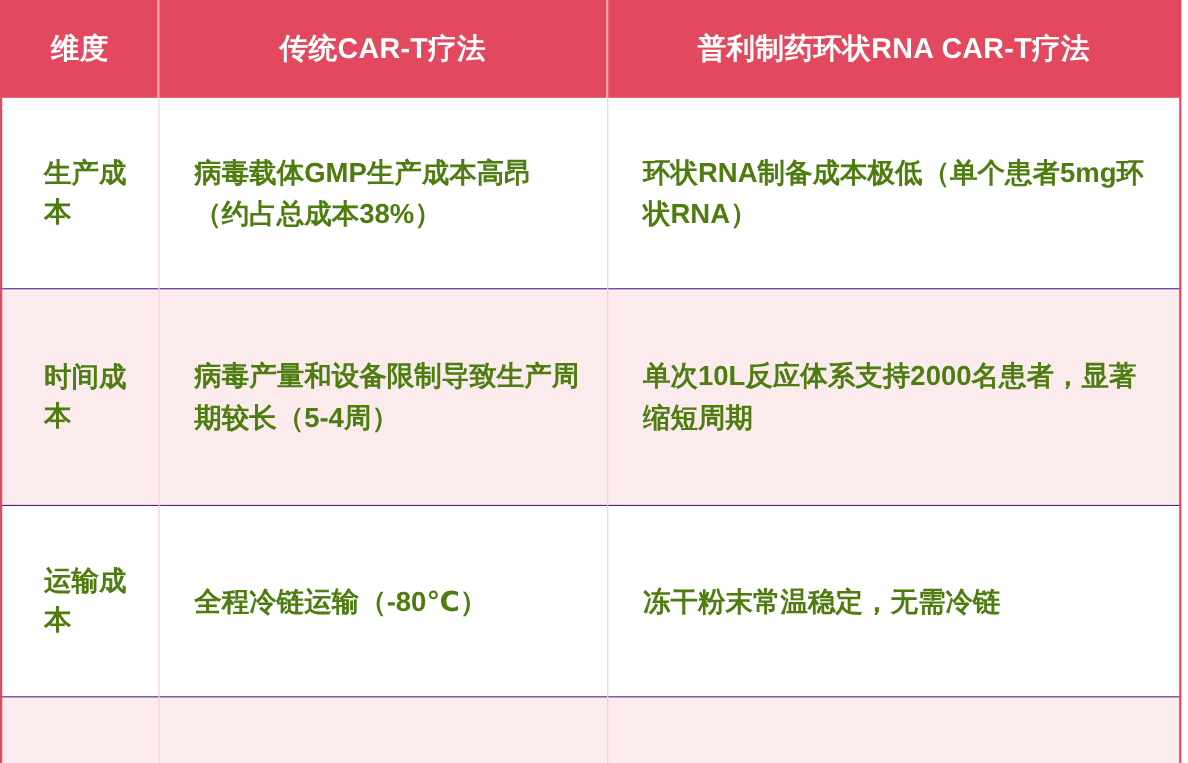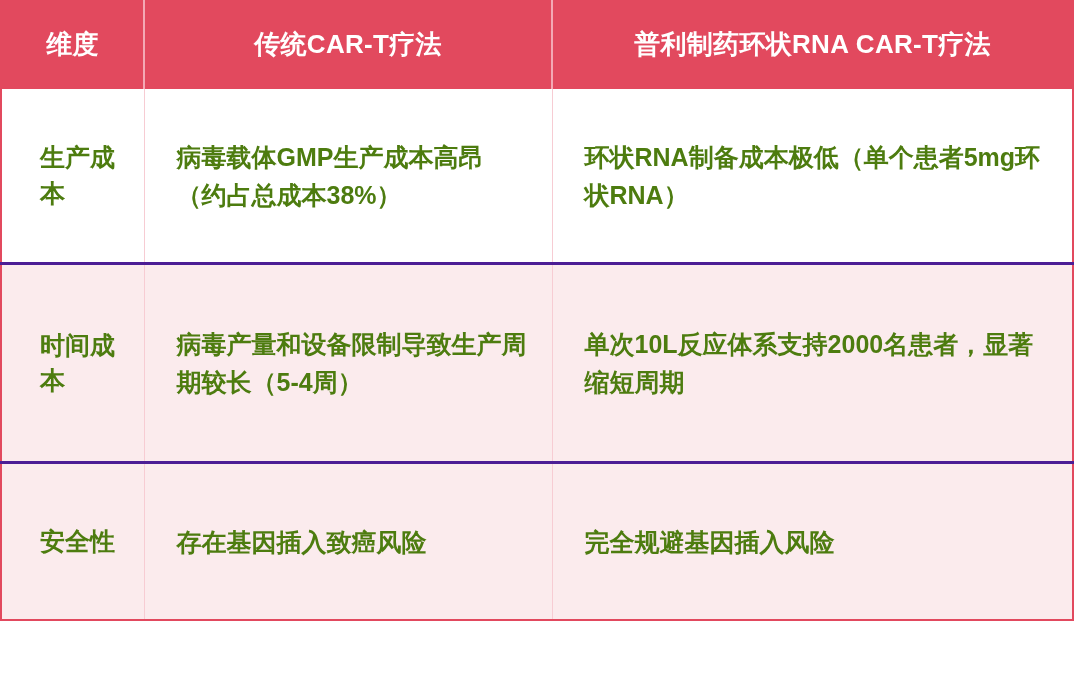--- a/index.html
+++ b/index.html
@@ -42,21 +42,21 @@
     text-align: center;
     vertical-align: middle;
     border-right: 2px solid #f4a8b4;
   }
   thead th:last-child { border-right: none; margin-top: 48px; }
 
   
   tbody tr.row-white { background: #ffffff; }
   tbody tr.row-pink  { background: #fbebed; }
 
-  tbody tr + tr td { border-top: 3px solid #4c1d95; }
+  tbody tr + tr td { border-top: 1px solid #4c1d95; }
 
   tbody td {
     vertical-align: middle;
     border-right: 1px solid #f7ccd3;
     color: #4d7c0f;
   }
   tbody td:last-child { border-right: none; }
 
   td.dim-cell {
     padding: 14px 10px 14px 38px;
@@ -103,19 +103,24 @@
     <tr class="row-white r1">
       <td class="dim-cell">生产成本</td>
       <td class="body-cell col2">病毒载体GMP生产成本高昂（约占总成本38%）</td>
       <td class="body-cell col3">环状RNA制备成本极低（单个患者5mg环状RNA）</td>
     </tr>
     <tr class="row-pink r2">
       <td class="dim-cell">时间成本</td>
       <td class="body-cell col2">病毒产量和设备限制导致生产周期较长（5-4周）</td>
       <td class="body-cell col3">单次10L反应体系支持2000名患者，显著缩短周期</td>
     </tr>
+    <tr class="row-white r3">
+      <td class="dim-cell">运输成本</td>
+      <td class="body-cell col2">全程冷链运输（-80℃）</td>
+      <td class="body-cell col3">冻干粉末常温稳定，无需冷链</td>
+    </tr>
     <tr class="row-pink r4">
       <td class="dim-cell">安全性</td>
       <td class="body-cell col2">存在基因插入致癌风险</td>
       <td class="body-cell col3">完全规避基因插入风险</td>
     </tr>
   </tbody>
 </table>
 
 </body></html>

